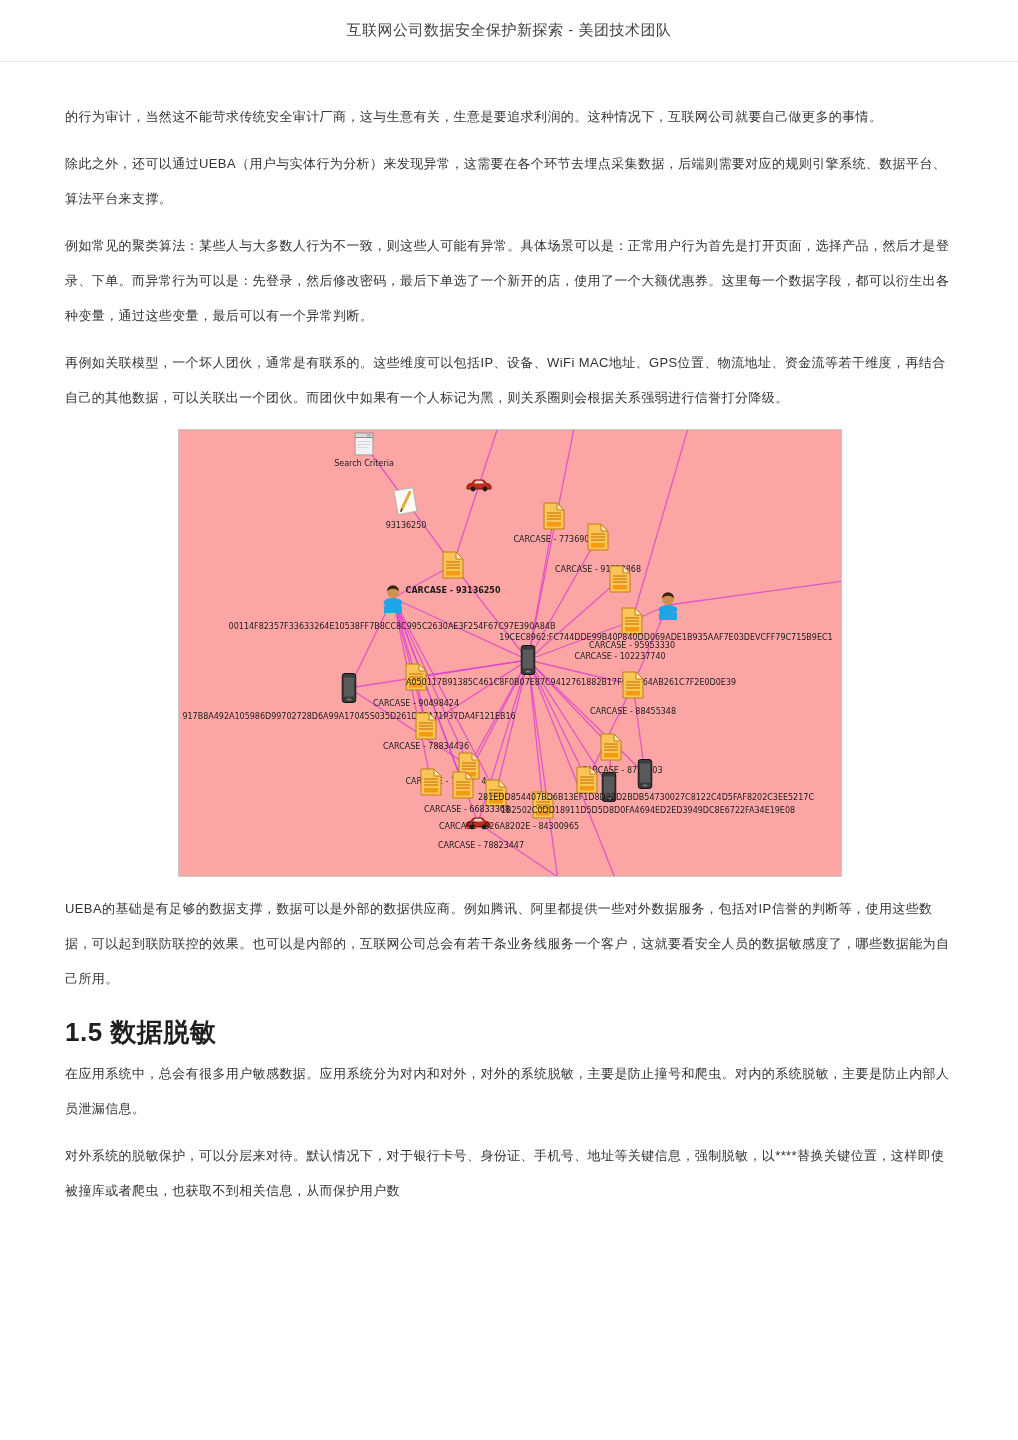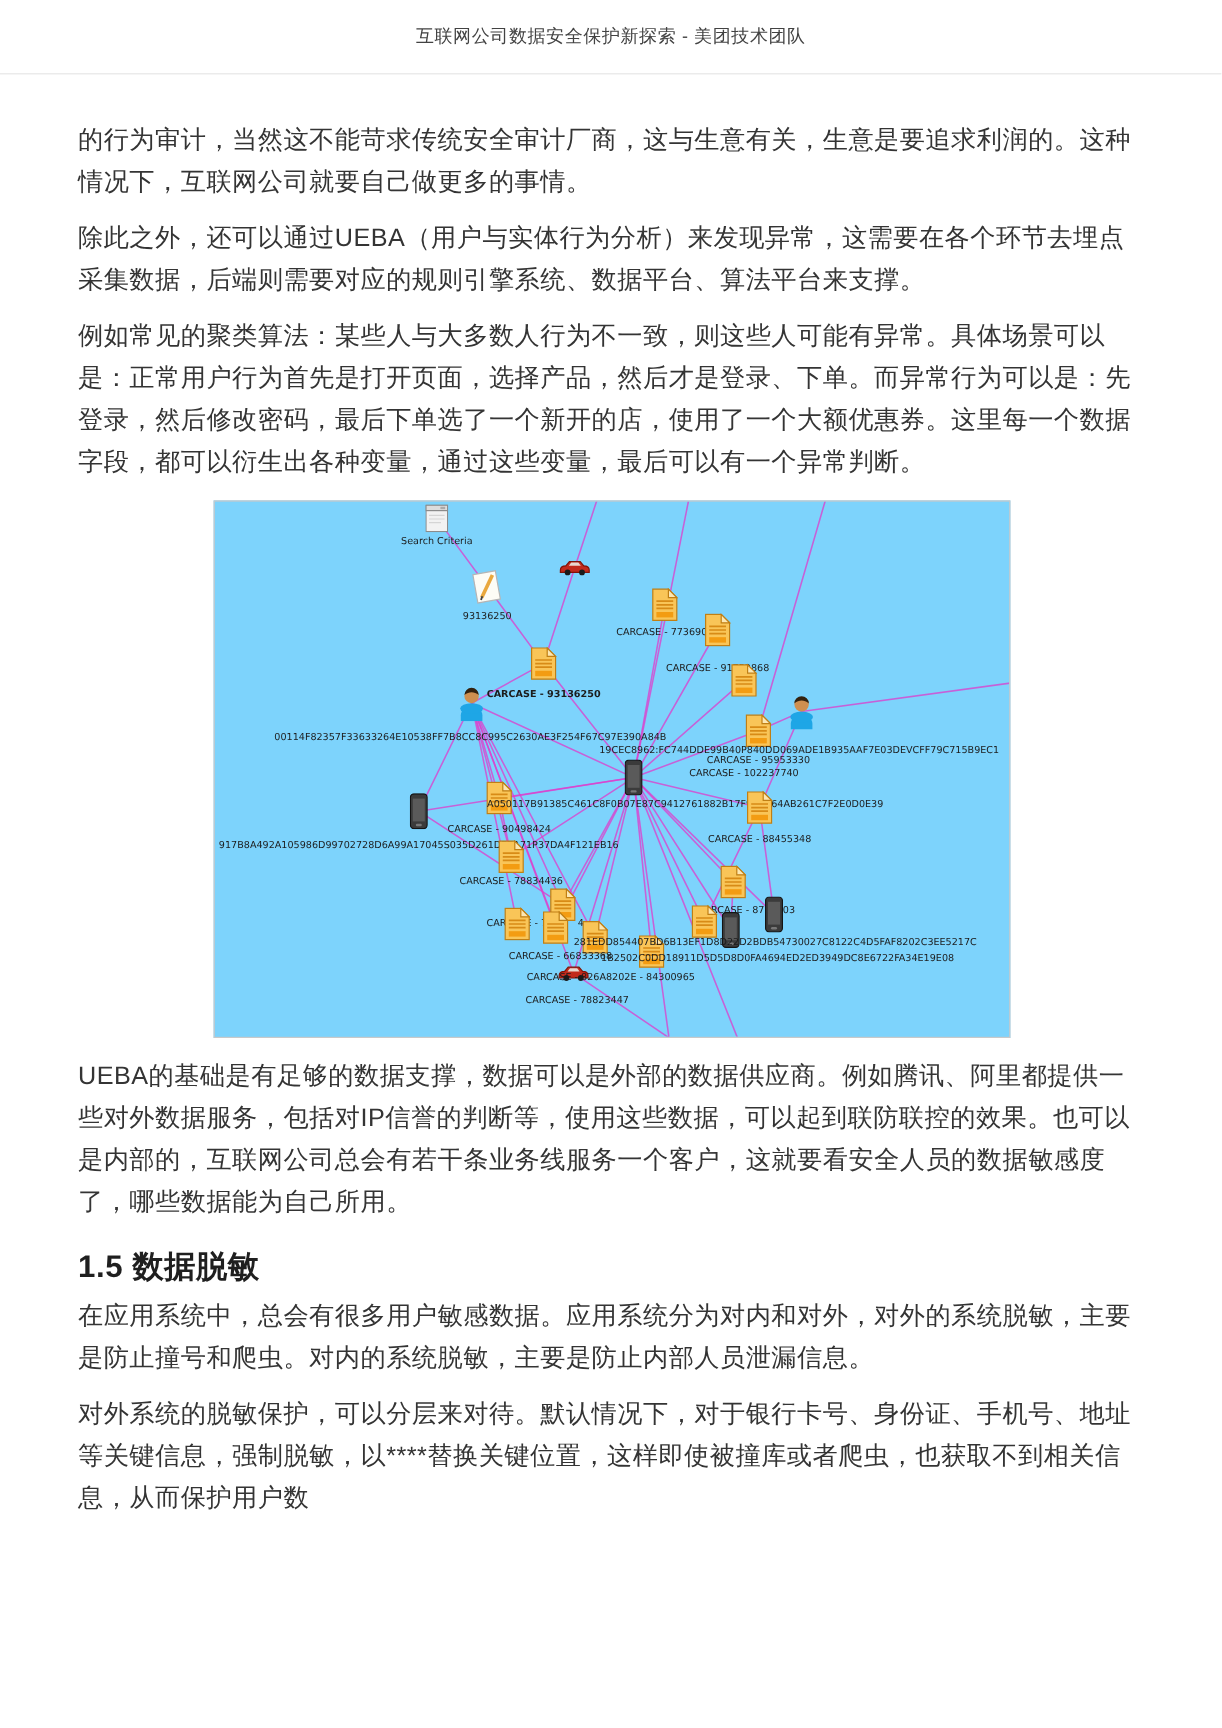--- a/index.html
+++ b/index.html
@@ -11,34 +11,34 @@
   .site-header{
     height:61px;border-bottom:1px solid #e7e7e7;
     display:flex;align-items:center;justify-content:center;
   }
   .site-header .title{
     font-size:15px;color:#424242;letter-spacing:.5px;
   }
   main{padding:37px 65px 0 65px;}
   main p{
     margin:0 0 12px 0;
-    font-size:21px;line-height:35px;letter-spacing:.4px;
+    font-size:13px;line-height:35px;letter-spacing:.4px;
     text-align:left;color:#343434;
   }
   h2.section{
     margin:20px 0 8px 0;
     font-size:26px;font-weight:bold;color:#1f1f1f;letter-spacing:.5px;
     line-height:32px;
   }
   figure.graph-figure{
     position:relative;
     width:662px;height:446px;
     margin:14px 0 14px 113px;
     border:1px solid #c9c9c9;
-    background:#7dd3fc;
+    background:#fca5a5;
     overflow:hidden;
   }
   figure.graph-figure svg.edges{position:absolute;left:0;top:0;}
   .gnode{
     position:absolute;transform:translate(-50%,-50%);
     line-height:0;cursor:pointer;
   }
   .glabel{
     position:absolute;transform:translate(-50%,-50%);
     font:8px "DejaVu Sans",sans-serif;color:#1c1c1c;
@@ -49,20 +49,21 @@
 <body>
 
 <header class="site-header">
   <div class="title">互联网公司数据安全保护新探索 - 美团技术团队</div>
 </header>
 
 <main>
   <p>的行为审计，当然这不能苛求传统安全审计厂商，这与生意有关，生意是要追求利润的。这种情况下，互联网公司就要自己做更多的事情。</p>
   <p>除此之外，还可以通过UEBA（用户与实体行为分析）来发现异常，这需要在各个环节去埋点采集数据，后端则需要对应的规则引擎系统、数据平台、算法平台来支撑。</p>
   <p>例如常见的聚类算法：某些人与大多数人行为不一致，则这些人可能有异常。具体场景可以是：正常用户行为首先是打开页面，选择产品，然后才是登录、下单。而异常行为可以是：先登录，然后修改密码，最后下单选了一个新开的店，使用了一个大额优惠券。这里每一个数据字段，都可以衍生出各种变量，通过这些变量，最后可以有一个异常判断。</p>
+  <p>再例如关联模型，一个坏人团伙，通常是有联系的。这些维度可以包括IP、设备、WiFi MAC地址、GPS位置、物流地址、资金流等若干维度，再结合自己的其他数据，可以关联出一个团伙。而团伙中如果有一个人标记为黑，则关系圈则会根据关系强弱进行信誉打分降级。</p>
 
   <figure class="graph-figure" id="graph">
       <svg class="edges" width="662" height="446">
         <line x1="185" y1="14" x2="227" y2="71" stroke="#DC41CE" stroke-width="1.3" opacity="0.78"></line>
         <line x1="227" y1="71" x2="274" y2="135" stroke="#DC41CE" stroke-width="1.3" opacity="0.78"></line>
         <line x1="322" y1="-12" x2="300" y2="55" stroke="#DC41CE" stroke-width="1.3" opacity="0.78"></line>
         <line x1="300" y1="55" x2="274" y2="135" stroke="#DC41CE" stroke-width="1.3" opacity="0.78"></line>
         <line x1="397" y1="-12" x2="349" y2="230" stroke="#DC41CE" stroke-width="1.3" opacity="0.78"></line>
         <line x1="512" y1="-12" x2="453" y2="191" stroke="#DC41CE" stroke-width="1.3" opacity="0.78"></line>
         <line x1="375" y1="86" x2="349" y2="230" stroke="#DC41CE" stroke-width="1.3" opacity="0.78"></line>

